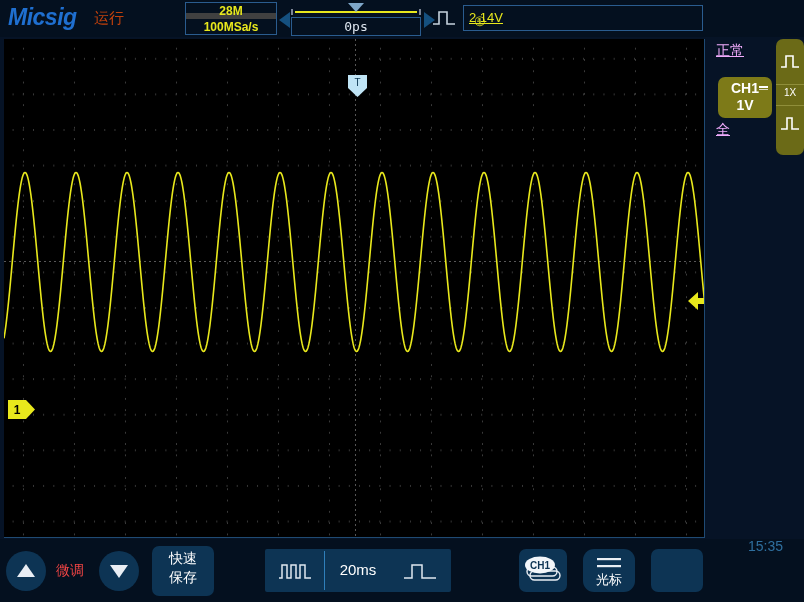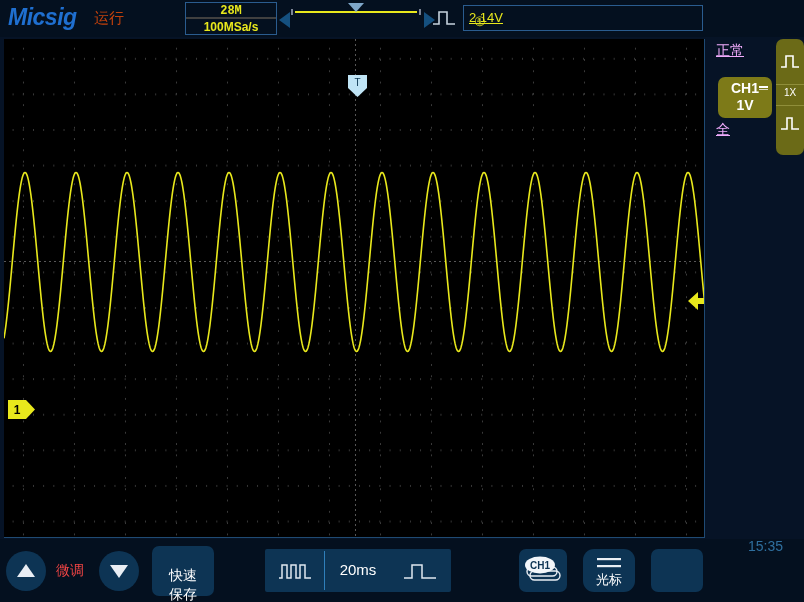--- a/index.html
+++ b/index.html
@@ -33,21 +33,21 @@
   }
   #acq-box {
     position: absolute; left: 185px; top: 2px; width: 92px; height: 33px;
     border: 1px solid #2a5c8f;
   }
   #acq-box .row {
     height: 16px; line-height: 16px; text-align: center;
     color: #e8e81c; font-size: 12px; font-weight: bold;
     font-family: "Liberation Sans", sans-serif;
   }
-  #acq-box .row.top { border-bottom: 2px solid #404040; font-family: Liberation Mono, monospace; }
+  #acq-box .row.top { border-bottom: 6px solid #404040; }
 
   #left-caret {
     position: absolute; left: 279px; top: 12px;
     width: 0; height: 0;
     border-top: 8px solid transparent; border-bottom: 8px solid transparent;
     border-right: 11px solid #15507f;
   }
   #tb-wrap {
     position: absolute; left: 291px; top: 2px; width: 130px; height: 33px;
   }
@@ -197,21 +197,21 @@
   #up-btn { left: 6px; top: 551px; }
   #dn-btn { left: 99px; top: 551px; }
   #fine-lbl {
     position: absolute; left: 56px; top: 562px;
     color: #ef4444; font-size: 14px; font-family: "DejaVu Sans", sans-serif;
   }
   #quick-save {
     position: absolute; left: 152px; top: 546px; width: 62px; height: 50px;
     background: #0d3454; border-radius: 7px;
     color: #ffffff; font-size: 14px; font-family: "DejaVu Sans", sans-serif;
-    text-align: center; padding-top: 20px; line-height: 19px;
+    text-align: center; padding-top: 3px; line-height: 19px;
   }
   #tb-group {
     position: absolute; left: 265px; top: 549px; width: 186px; height: 43px;
     background: #0d3454; border-radius: 2px;
   }
   #tb-group .div1 { position: absolute; left: 59px; top: 2px; width: 1px; height: 39px; background: #2f7fba; }
   #tb-group .div2 { position: absolute; left: 126px; top: 2px; width: 1px; height: 39px; background: #0d3454; }
   #tb-val {
     position: absolute; left: 60px; top: 12px; width: 66px; text-align: center;
     color: #ffffff; font-size: 15px;
@@ -256,20 +256,21 @@
       <div class="row">100MSa/s</div>
     </div>
 
     <div id="left-caret"></div>
 
     <div id="tb-wrap">
       <div id="tb-bracket">
           <i></i>
         </div>
       <div id="tb-tri"></div>
+      <div id="tb-box">0ps</div>
     </div>
 
     <div id="right-caret"></div>
 
     <svg id="trig-slope-icon" viewBox="0 0 24 20">
       <polyline points="1,16 7,16 7,4 15,4 15,16 23,16" fill="none" stroke="#c6d2de" stroke-width="1.6"></polyline>
     </svg>
 
     <div id="trig-v-box">
       <span><span>①</span><u>2.14V</u></span>

